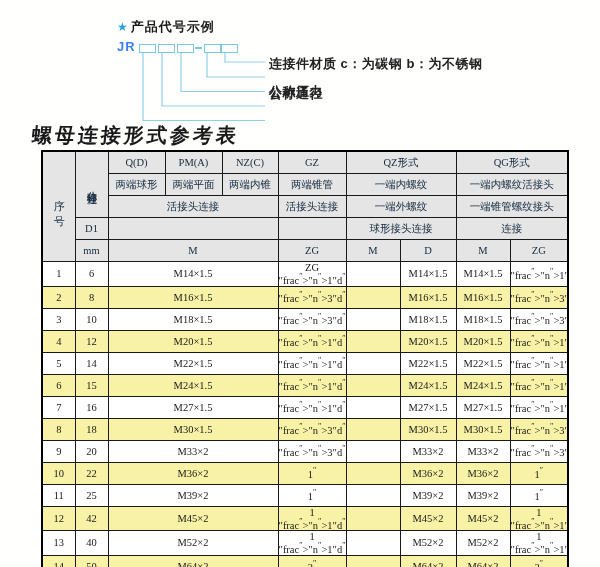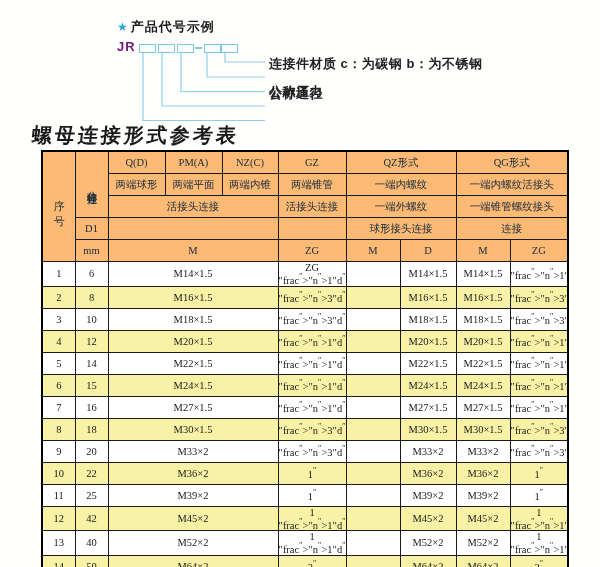--- a/index.html
+++ b/index.html
@@ -4,37 +4,37 @@
 <style>
   html,body{margin:0;padding:0;background:#fff;}
   #page{position:relative;width:600px;height:567px;background:#fffffe;overflow:hidden;
         font-family:"Liberation Sans","DejaVu Sans",sans-serif;color:#1a1a1a;}
 
   
   #diagram{position:absolute;left:0;top:0;width:600px;height:150px;}
   #diagram svg{position:absolute;left:0;top:0;}
   .diag-title{position:absolute;left:117px;top:18px;font-size:13px;font-weight:bold;letter-spacing:1px;}
   .diag-title .star{color:#2aa2d8;margin-right:2px;font-size:12px;}
-  .code-prefix{position:absolute;left:117px;top:39px;font-size:13px;font-weight:bold;color:#701a75;letter-spacing:1px;}
+  .code-prefix{position:absolute;left:117px;top:39px;font-size:13px;font-weight:bold;color:#3b82f6;letter-spacing:1px;}
   .code-box{position:absolute;top:44px;width:15px;height:7px;border:1px solid #7cc8e4;background:#fff;}
   .code-dash{position:absolute;top:47px;width:7px;height:2px;background:#7cc8e4;}
   .diag-label{position:absolute;left:269px;font-size:13px;font-weight:bold;color:#222;white-space:nowrap;letter-spacing:0.5px;}
 
   
   .tbl-title{position:absolute;left:32px;top:122px;font-size:20px;font-weight:bold;
              font-family:"Liberation Serif","DejaVu Serif",serif;letter-spacing:3px;
              transform:skewX(-6deg);}
 
   
   table{position:absolute;left:41px;top:150px;width:527px;border-collapse:collapse;table-layout:fixed;
         font-family:"Liberation Serif","DejaVu Serif",serif;}
   th,td{border:1px solid #1a1a1a;padding:0;text-align:center;vertical-align:middle;
         font-weight:normal;font-size:10.5px;overflow:hidden;}
   table{border:2px solid #000;}
-  thead th{background:#fdba74;color:#13293d;height:21px;}
+  thead th{background:#e5e5e5;color:#13293d;height:21px;}
   tbody td{height:21px;}
   tr.odd td{background:#ffffff;}
   tr.even td{background:#f8f2a6;}
   .v{writing-mode:vertical-rl;text-orientation:upright;margin:0 auto;}
   .v-seq{letter-spacing:16px;font-size:11px;}
   .v-dn{letter-spacing:1px;font-size:10.5px;}
   .inch{font-size:8px;vertical-align:super;line-height:1;}
 </style>
 </head>
 <body>

